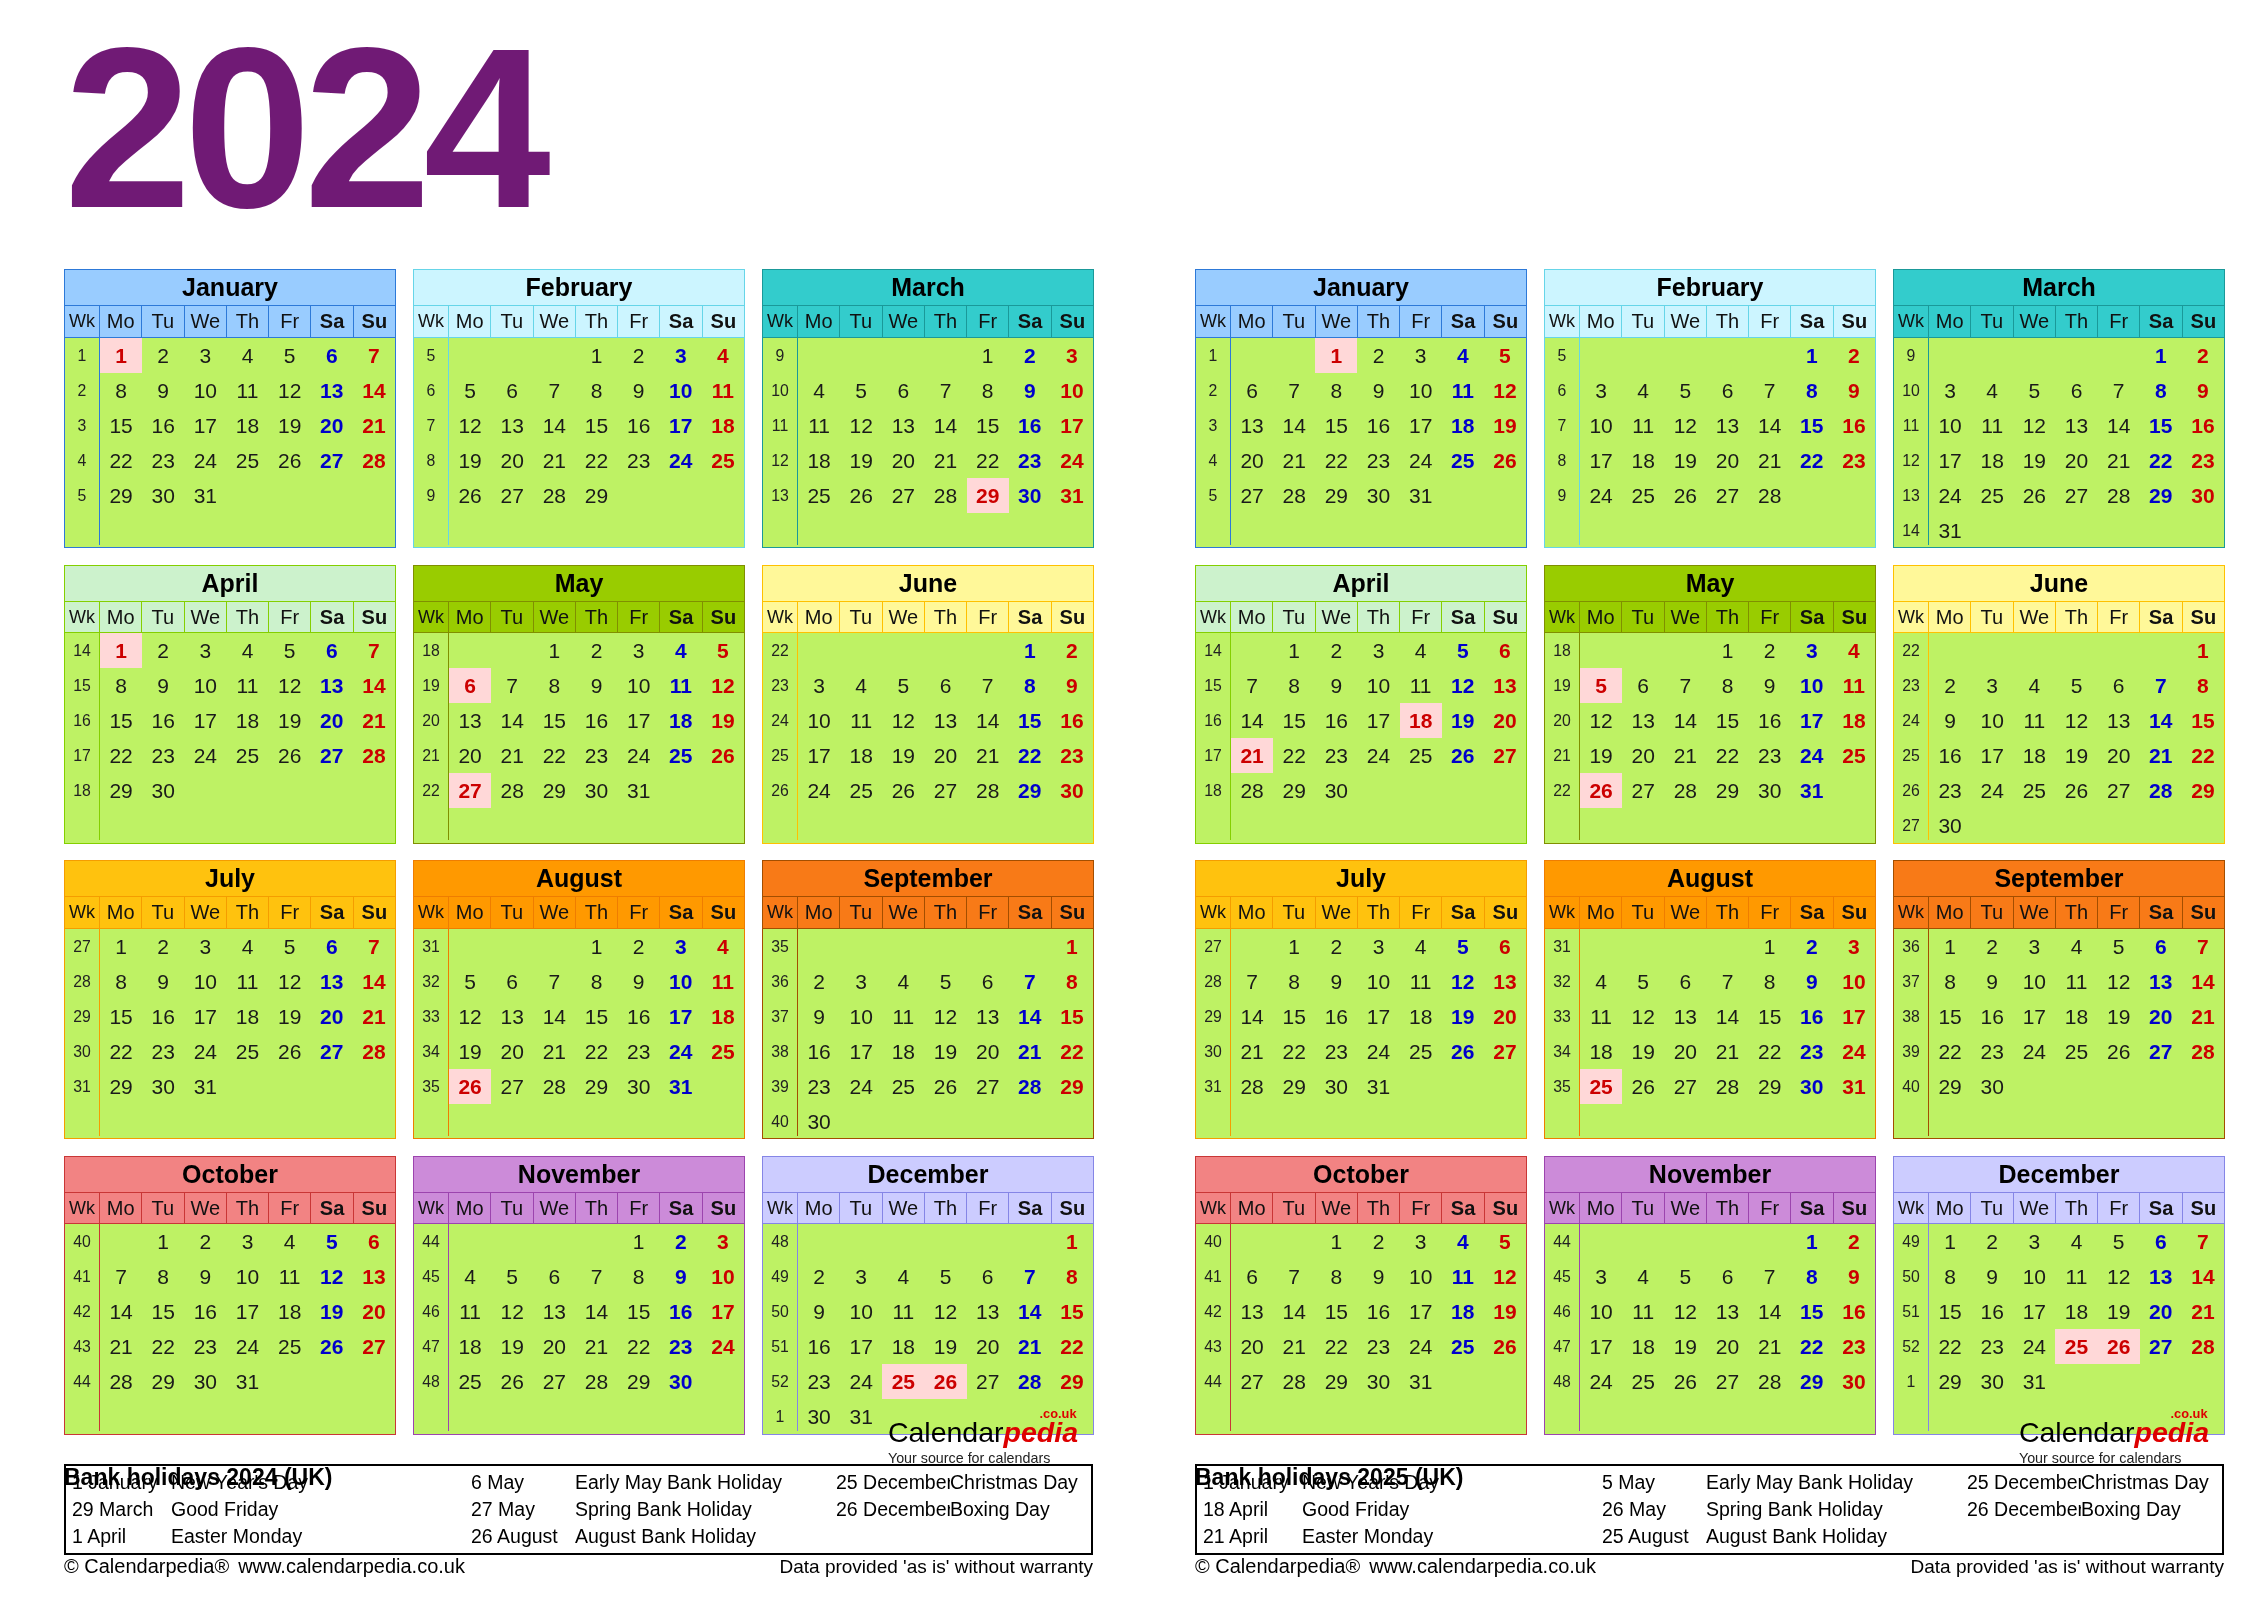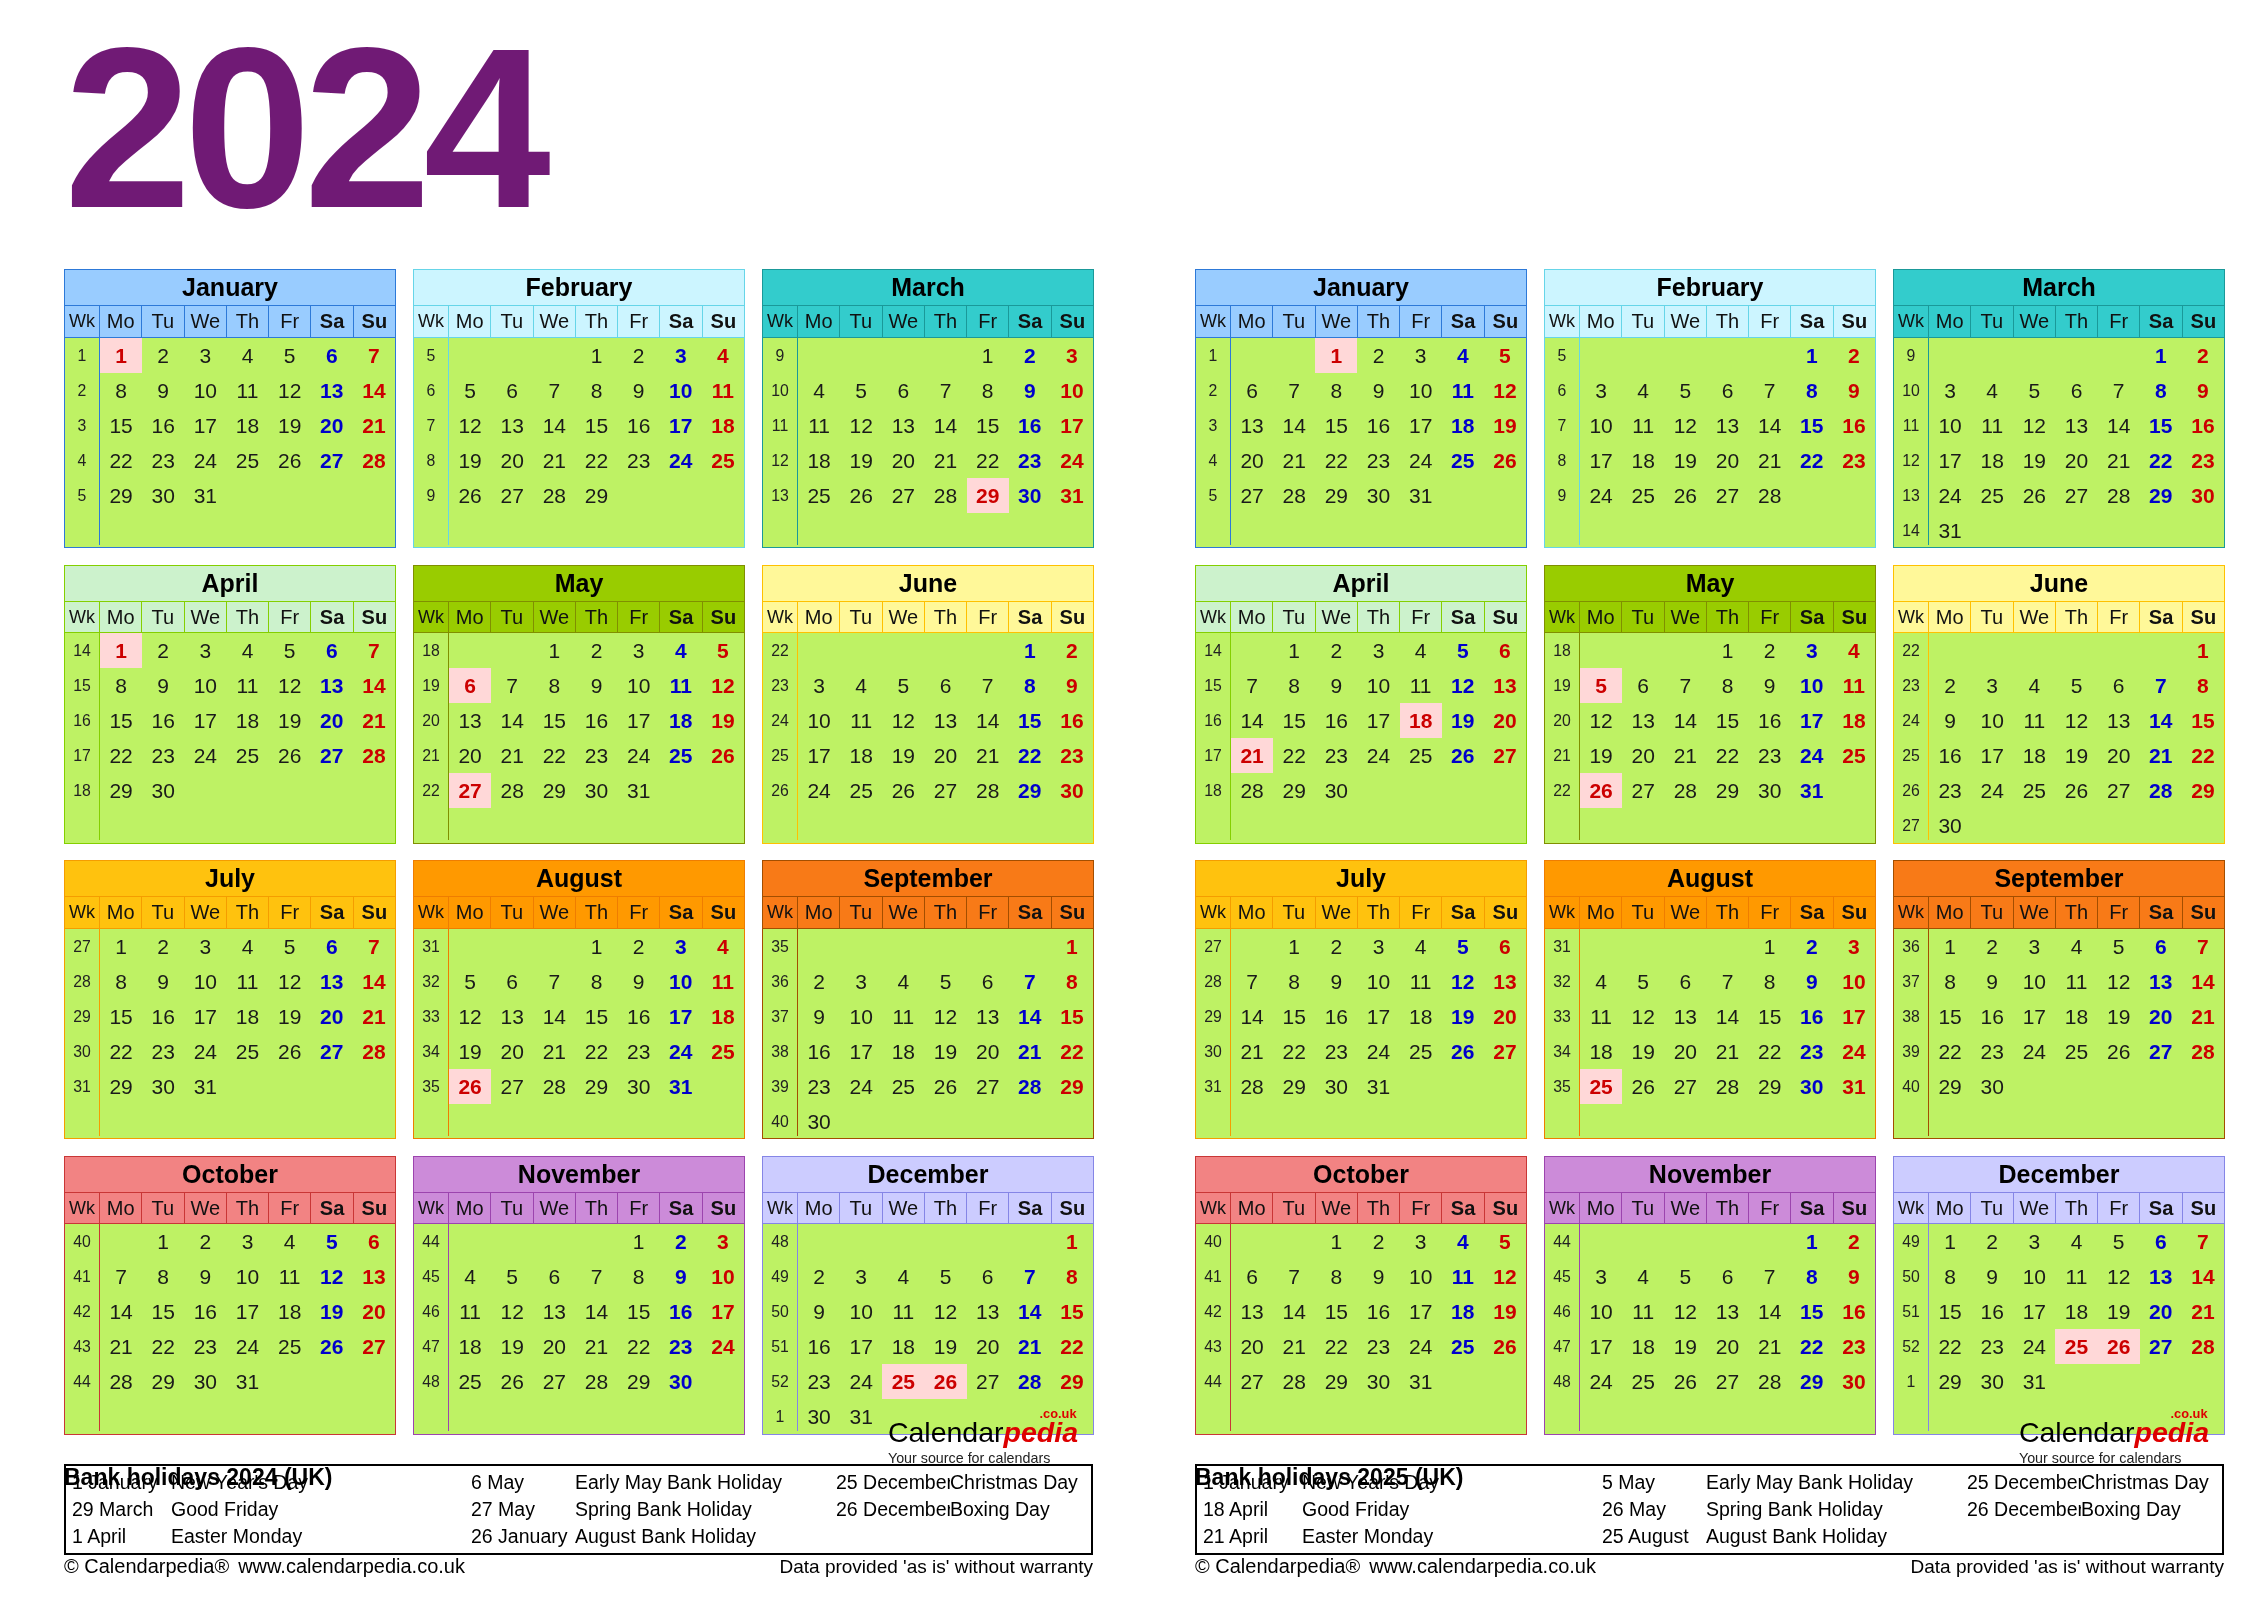--- a/index.html
+++ b/index.html
@@ -877,21 +877,21 @@
         <div class="bh-cell">25 December</div>
         <div class="bh-cell">Christmas Day</div>
         <div class="bh-cell">29 March</div>
         <div class="bh-cell">Good Friday</div>
         <div class="bh-cell">27 May</div>
         <div class="bh-cell">Spring Bank Holiday</div>
         <div class="bh-cell">26 December</div>
         <div class="bh-cell">Boxing Day</div>
         <div class="bh-cell">1 April</div>
         <div class="bh-cell">Easter Monday</div>
-        <div class="bh-cell">26 January</div>
+        <div class="bh-cell">26 August</div>
         <div class="bh-cell">August Bank Holiday</div>
         <div class="bh-cell"></div>
         <div class="bh-cell"></div>
       </div>
     <div class="footer-left"><span>© Calendarpedia®</span><span class="web">www.calendarpedia.co.uk</span></div>
     <div class="footer-right">Data provided 'as is' without warranty</div>
   </section>
 
   <section class="year-half half-1">
     <div class="months">

